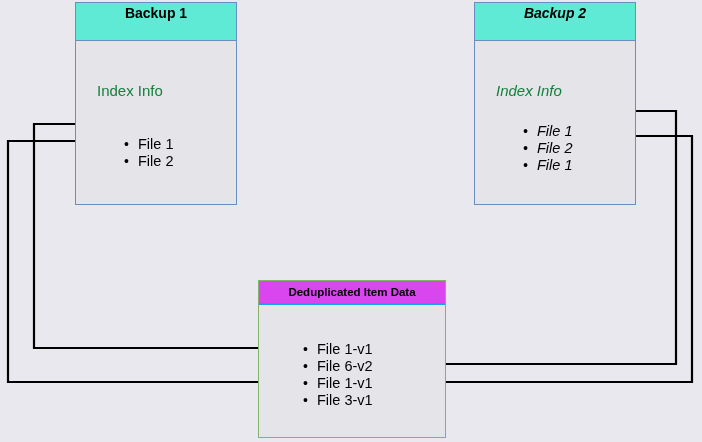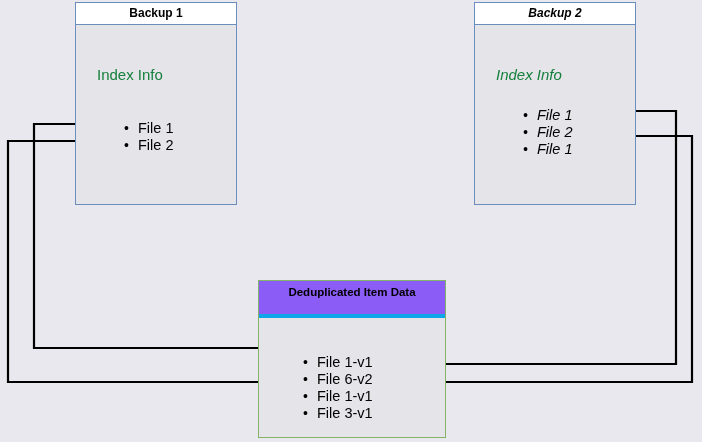--- a/index.html
+++ b/index.html
@@ -31,33 +31,33 @@
     position: absolute;
     box-sizing: border-box;
     border: 1px solid #6c8ebf;
     background: #e5e4e9;
   }
   .box.green {
     border: 1px solid #82b366;
   }
   .box-header {
     box-sizing: border-box;
-    height: 22px;
+    height: 38px;
     line-height: 21px;
     text-align: center;
-    font-size: 12px;
+    font-size: 14px;
     font-weight: bold;
     color: #000;
-    background: #ffffff;
+    background: #5eead4;
     border-bottom: 1px solid #6c8ebf;
   }
   .box.green .box-header {
-    background: #8b5cf6;
-    border-bottom: 4px solid #0ea5e9;
-    height: 37px;
+    background: #d946ef;
+    border-bottom: 2px solid #0ea5e9;
+    height: 24px;
     line-height: 23px;
     font-size: 11.5px;
   }
   .box-body {
     position: relative;
     height: calc(100% - 22px);
   }
   .box.green .box-body {
     height: calc(100% - 24px);
     text-decoration: underline;

